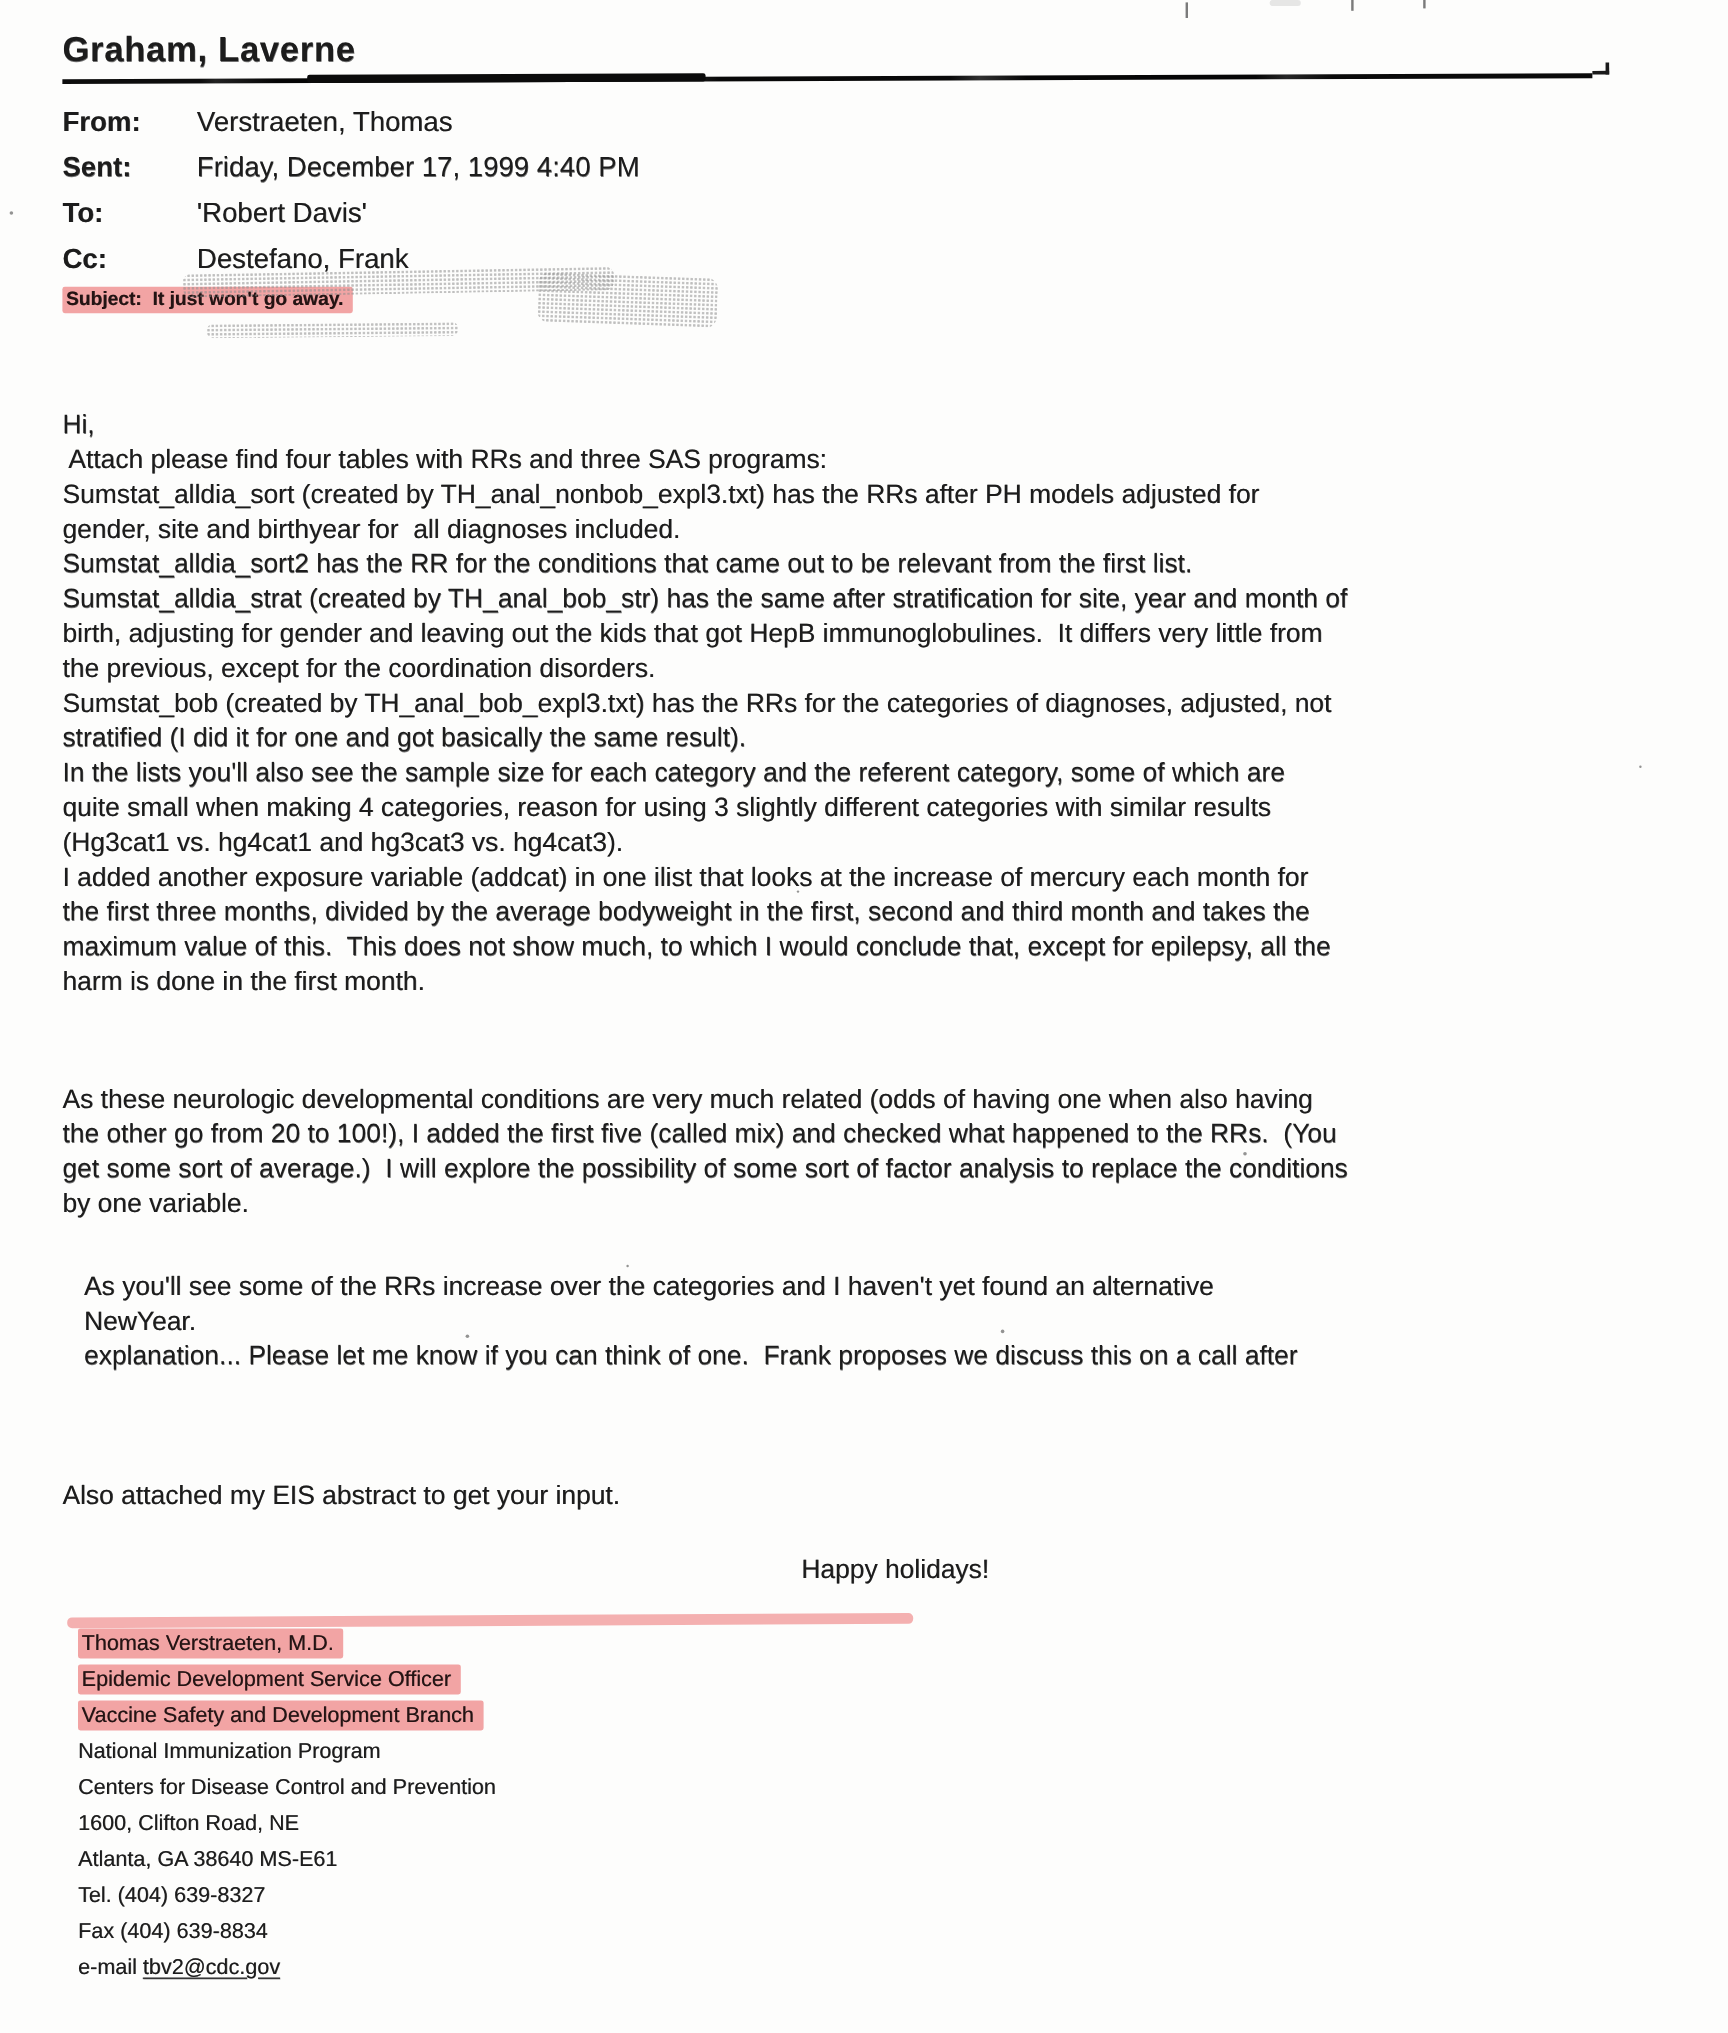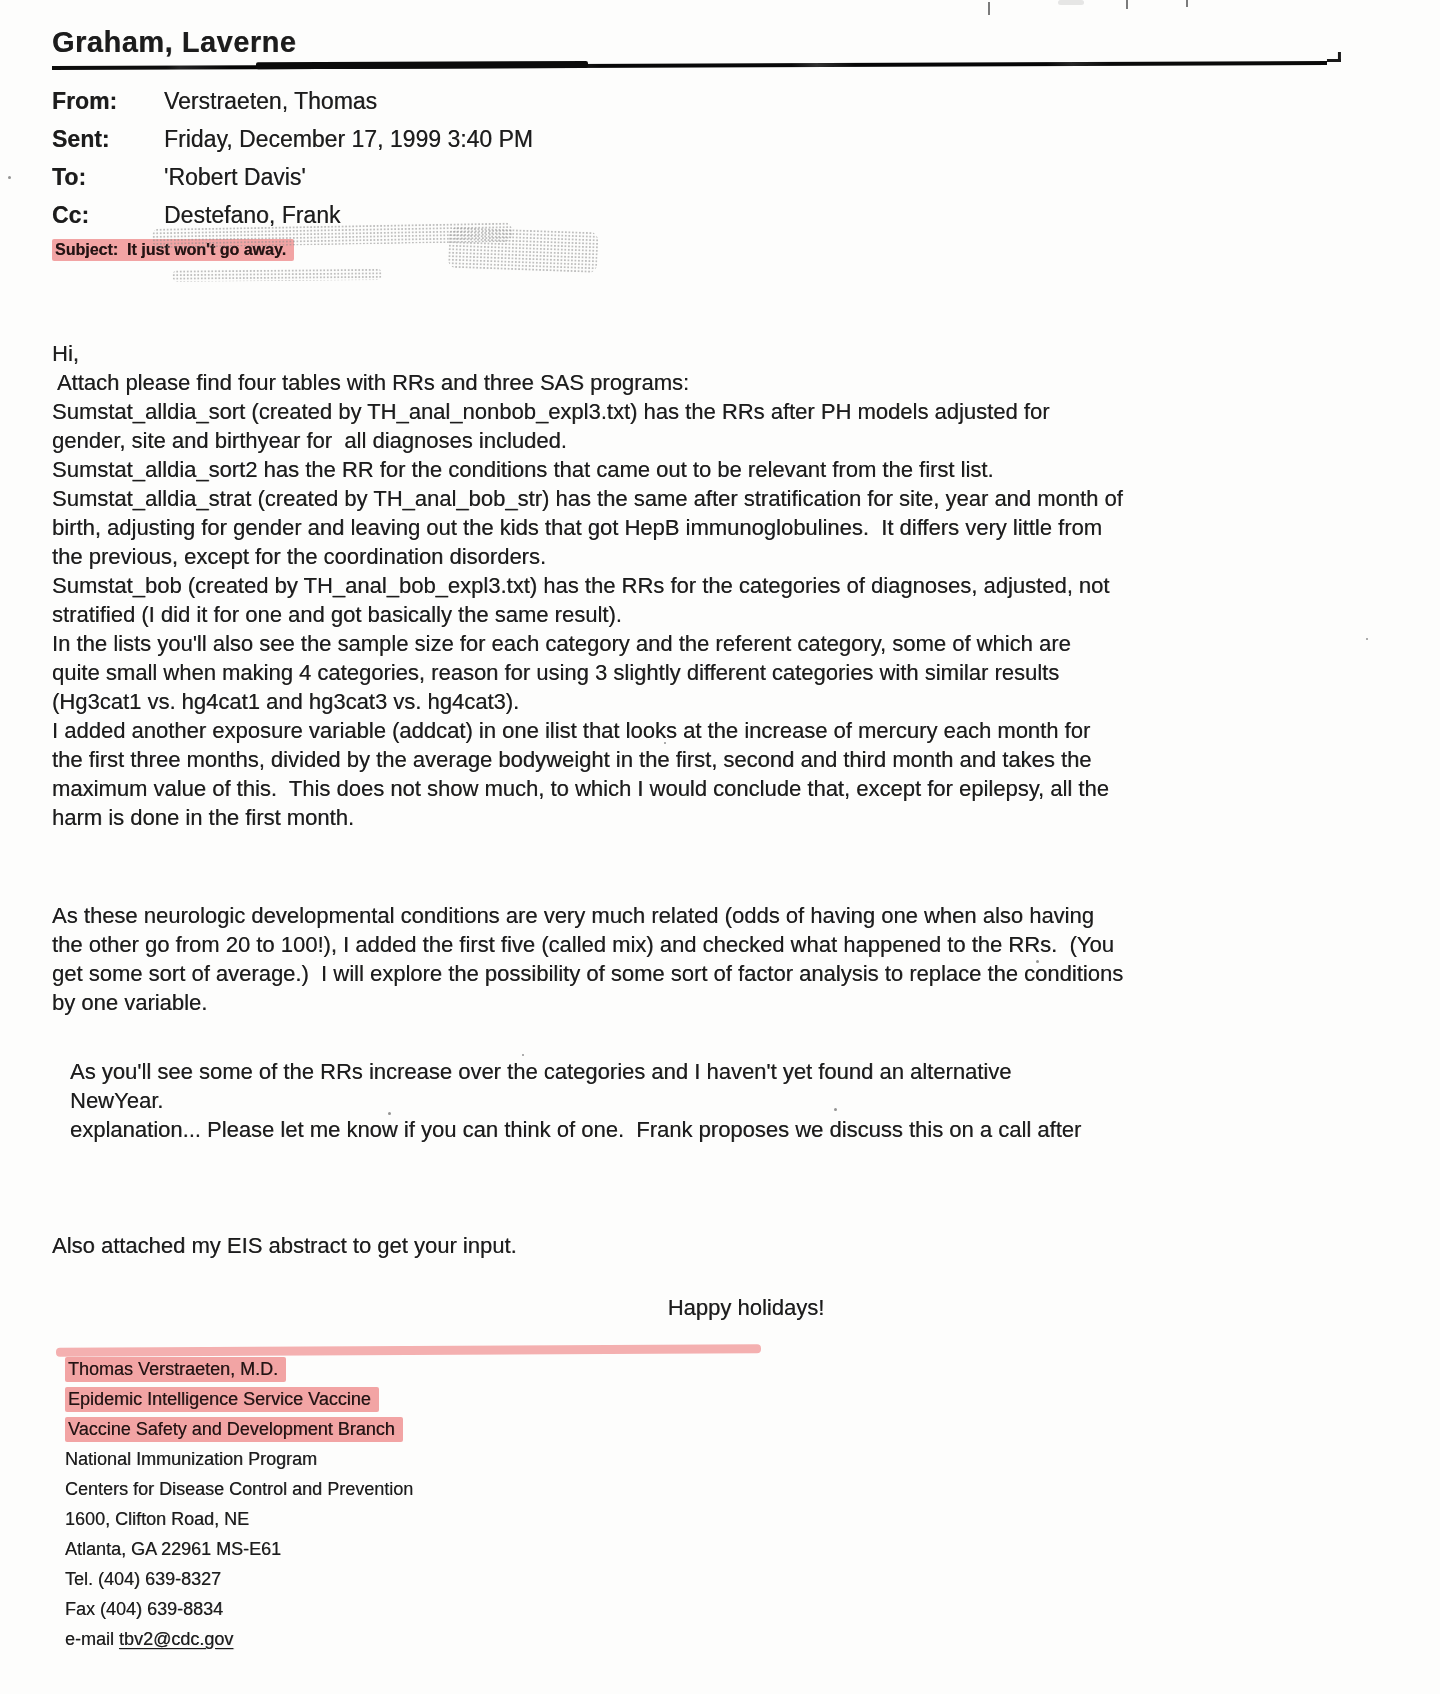--- a/index.html
+++ b/index.html
@@ -121,21 +121,21 @@
 
   <div class="smudge-rule"></div>
 
   <div class="meta" id="meta-rows">
       <div class="meta-row">
         <span class="meta-label">From:</span>
         <span class="meta-value">Verstraeten, Thomas</span>
       </div>
       <div class="meta-row">
         <span class="meta-label">Sent:</span>
-        <span class="meta-value">Friday, December 17, 1999 3:40 PM</span>
+        <span class="meta-value">Friday, December 17, 1999 4:40 PM</span>
       </div>
       <div class="meta-row">
         <span class="meta-label">To:</span>
         <span class="meta-value">'Robert Davis'</span>
       </div>
       <div class="meta-row">
         <span class="meta-label">Cc:</span>
         <span class="meta-value">Destefano, Frank</span>
       </div>
     </div>
@@ -183,25 +183,25 @@
       </div>
       <div class="para para-4">
         <div class="line">Happy holidays!</div>
       </div>
     </div>
 
   <div class="signature" id="signature-block">
     <div class="hl-streak"></div>
     <div id="signature-lines">
         <div class="sig-line"><span class="hl">Thomas Verstraeten, M.D.</span></div>
-        <div class="sig-line"><span class="hl">Epidemic Intelligence Service Vaccine</span></div>
+        <div class="sig-line"><span class="hl">Epidemic Development Service Officer</span></div>
         <div class="sig-line"><span class="hl">Vaccine Safety and Development Branch</span></div>
         <div class="sig-line">National Immunization Program</div>
         <div class="sig-line">Centers for Disease Control and Prevention</div>
         <div class="sig-line">1600, Clifton Road, NE</div>
-        <div class="sig-line">Atlanta, GA 22961 MS-E61</div>
+        <div class="sig-line">Atlanta, GA 38640 MS-E61</div>
         <div class="sig-line">Tel. (404) 639-8327</div>
         <div class="sig-line">Fax (404) 639-8834</div>
         <div class="sig-line">e-mail <span class="email-link">tbv2@cdc.gov</span></div>
       </div>
   </div>
 
 </div>
 
 </body></html>

